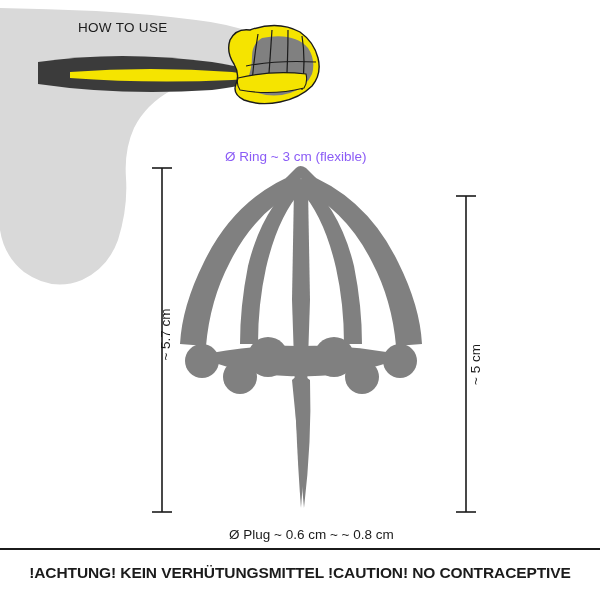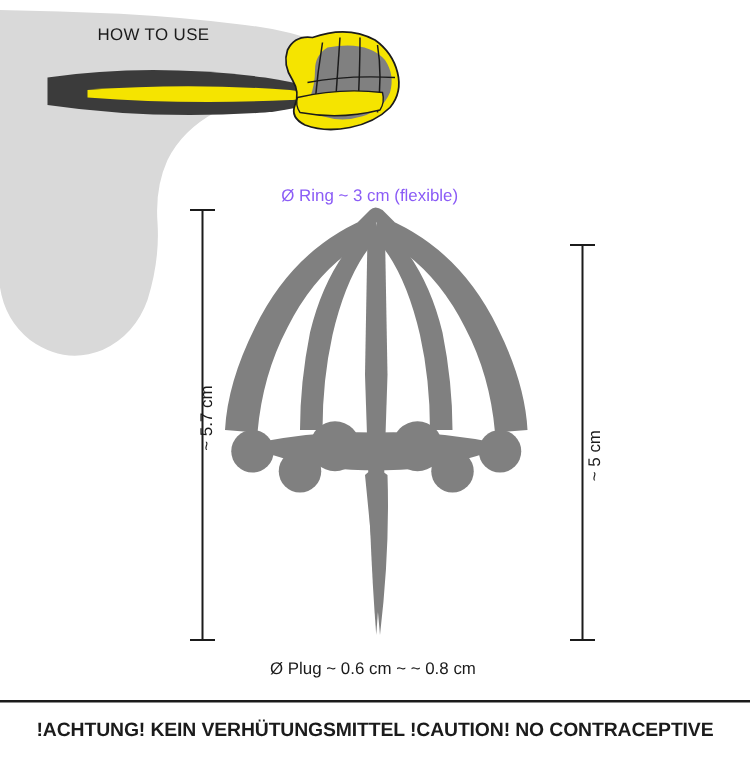--- a/index.html
+++ b/index.html
@@ -33,21 +33,21 @@
     position: absolute;
     left: 225px;
     top: 128px;
     font-size: 13.5px;
     color: #8b5cf6;
     white-space: nowrap;
     margin-top: 21px;
   }
   .plug-label {
     position: absolute;
-    left: 216px;
+    left: 229px;
     top: 527px;
     font-size: 13.5px;
     color: #1b1b1b;
     white-space: nowrap;
   }
   .dim-label {
     position: absolute;
     font-size: 13.5px;
     color: #1b1b1b;
     white-space: nowrap;
@@ -59,21 +59,21 @@
     transform: rotate(-90deg);
   }
   .dim-right {
     left: 455px;
     top: 357px;
     transform: rotate(-90deg);
   }
   .footer-bar {
     position: absolute;
     left: 0;
-    bottom: 4px;
+    bottom: 16px;
     width: 600px;
     height: 46px;
     background: #ffffff;
     border-top: 2px solid #1b1b1b;
     display: flex;
     align-items: center;
     justify-content: center;
   }
   .footer-text {
     font-size: 15.5px;

